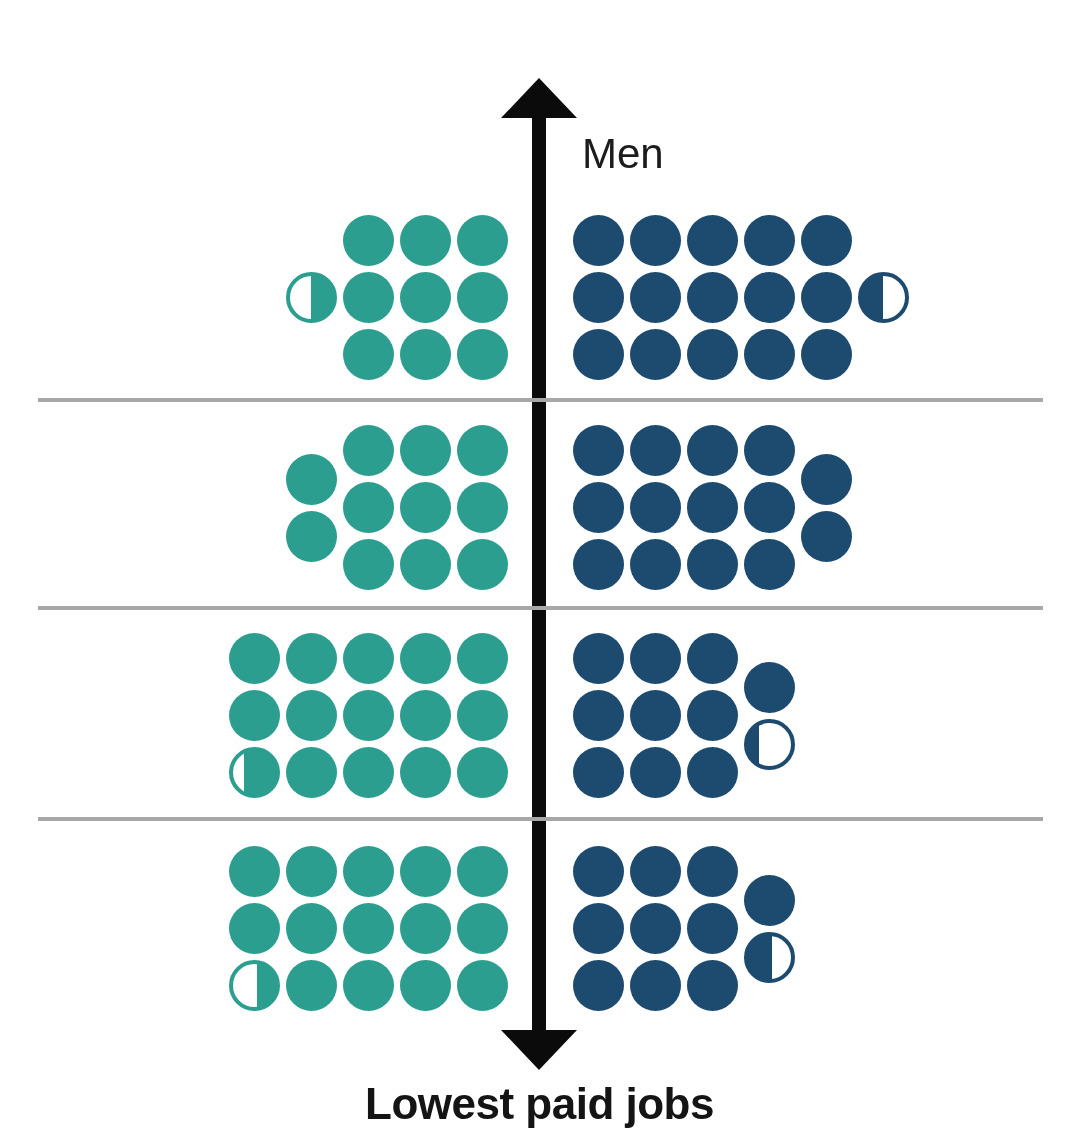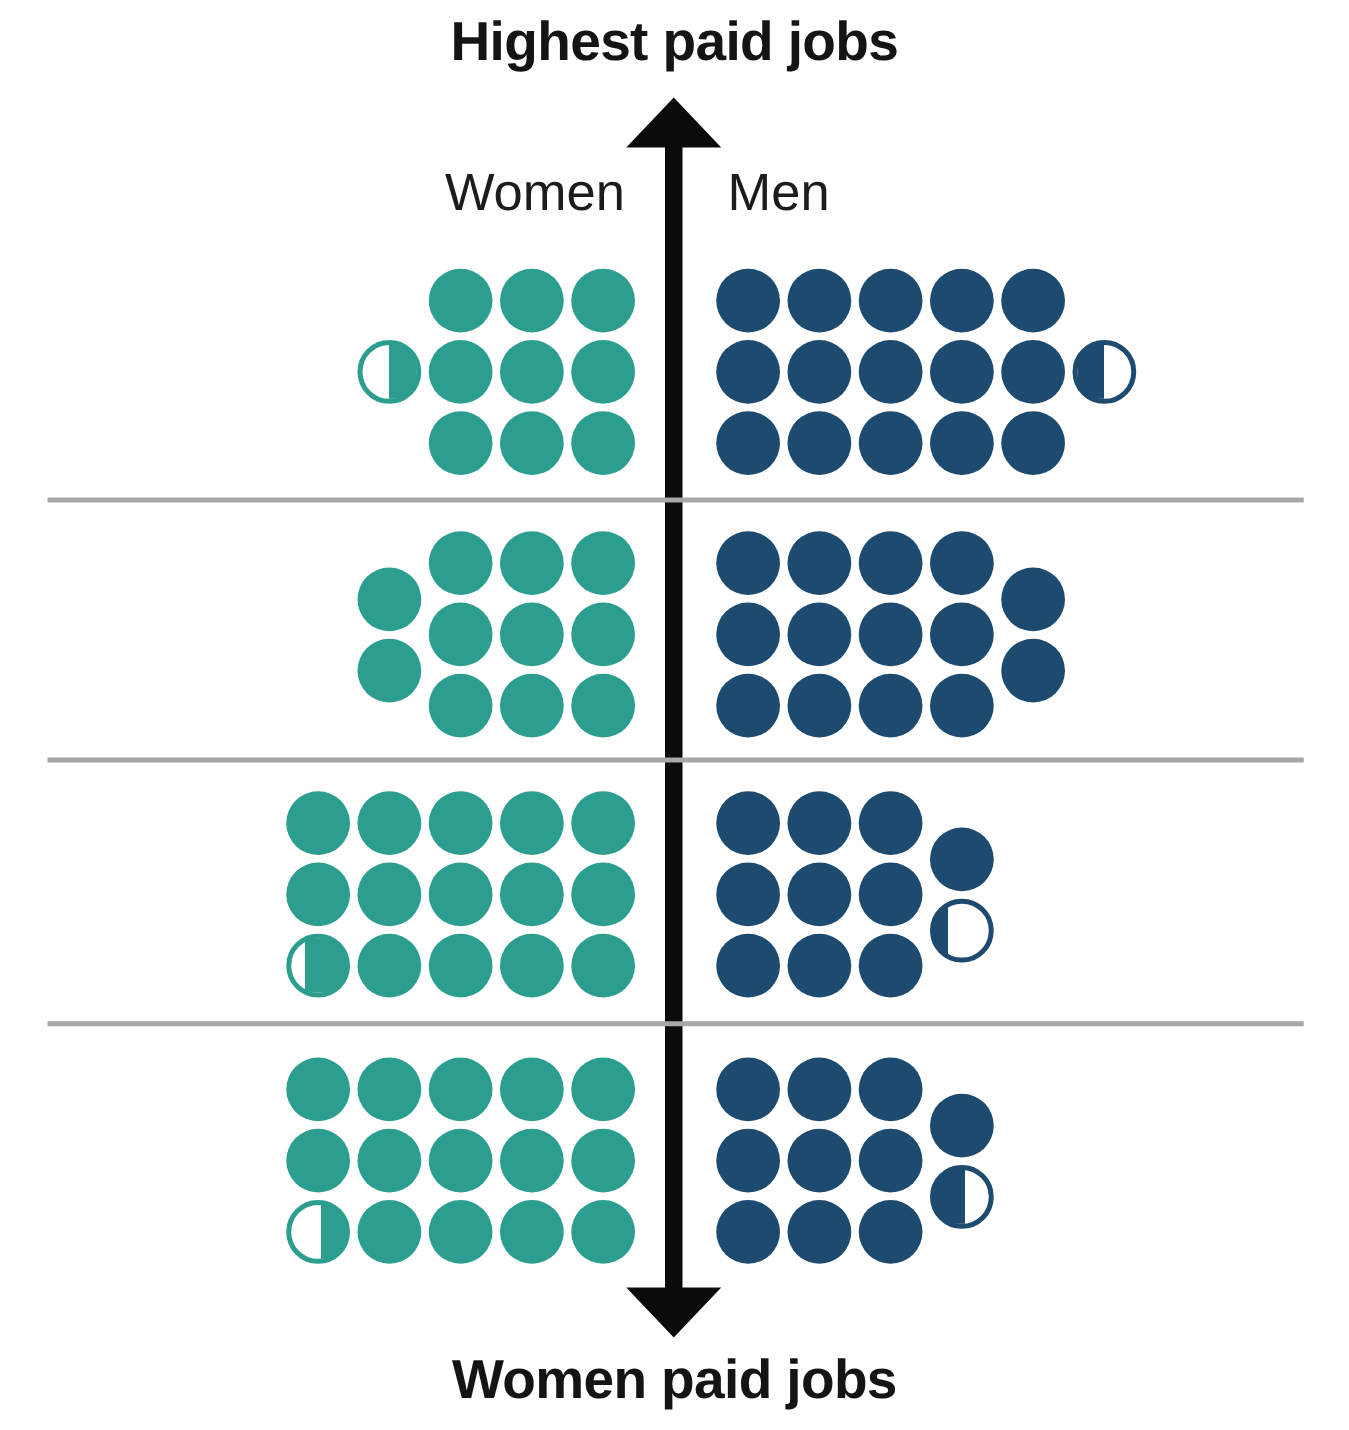--- a/index.html
+++ b/index.html
@@ -51,29 +51,27 @@
     width: 51px;
     height: 51px;
     border-radius: 50%;
   }
 </style>
 </head>
 <body>
 
 <div class="canvas">
 
-  <div class="chart-title top" style="color: rgb(20, 20, 20);">Highest paid jobs</div>
 
   <svg class="axis-arrow" id="axis-arrow" width="80" height="996" viewBox="0 0 80 996">
     <polygon id="arrow-head-top" points="40,2 2,42 78,42" fill="#0b0b0b"></polygon>
     <rect id="arrow-shaft" x="33" y="40" width="14" height="916" fill="#0b0b0b"></rect>
     <polygon id="arrow-head-bottom" points="40,994 2,954 78,954" fill="#0b0b0b"></polygon>
   </svg>
 
-  <div class="col-label women">Women</div>
 
   <div class="col-label men">Men</div>
 
   <div id="dots">
       <div class="dot" style="left: 343px; top: 215px; background: rgb(43, 158, 143);"></div>
       <div class="dot" style="left: 400px; top: 215px; background: rgb(43, 158, 143);"></div>
       <div class="dot" style="left: 457px; top: 215px; background: rgb(43, 158, 143);"></div>
       <div class="dot" style="left: 343px; top: 272px; background: rgb(43, 158, 143);"></div>
       <div class="dot" style="left: 400px; top: 272px; background: rgb(43, 158, 143);"></div>
       <div class="dot" style="left: 457px; top: 272px; background: rgb(43, 158, 143);"></div>
@@ -173,15 +171,15 @@
       <div class="dot" style="left: 630px; top: 960px; background: rgb(29, 74, 111);"></div>
       <div class="dot" style="left: 687px; top: 960px; background: rgb(29, 74, 111);"></div>
       <div class="dot" style="left: 744px; top: 874.5px; background: rgb(29, 74, 111);"></div>
       <div class="dot" style="left: 744px; top: 931.5px; border: 4px solid rgb(29, 74, 111); background: linear-gradient(90deg, rgb(29, 74, 111) 55%, rgb(255, 255, 255) 55%);"></div>
     </div>
 
   <div class="divider" style="top: 398px; background: rgb(167, 167, 167);"></div>
   <div class="divider" style="top: 606px; background: rgb(167, 167, 167);"></div>
   <div class="divider" style="top: 817px; background: rgb(167, 167, 167);"></div>
 
-  <div class="chart-title bottom" style="color: rgb(20, 20, 20);">Women paid jobs</div>
+  <div class="chart-title bottom" style="color: rgb(20, 20, 20);">Lowest paid jobs</div>
 
 </div>
 
 </body></html>

